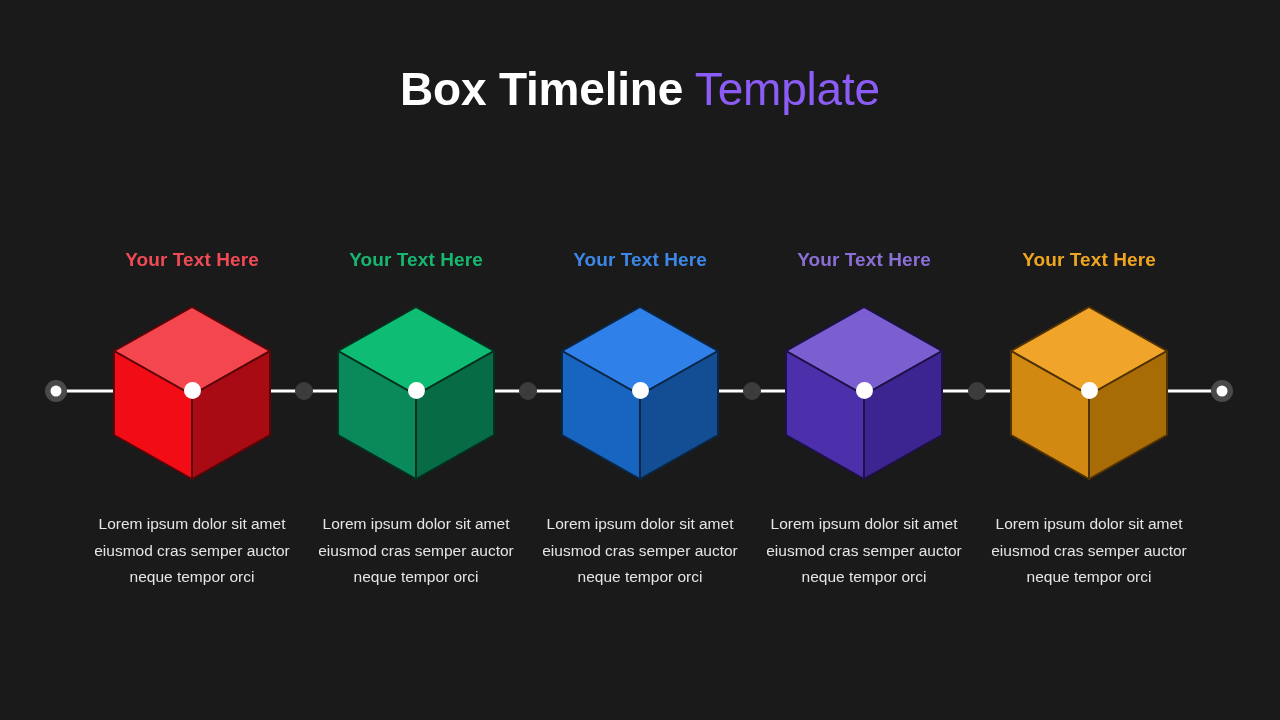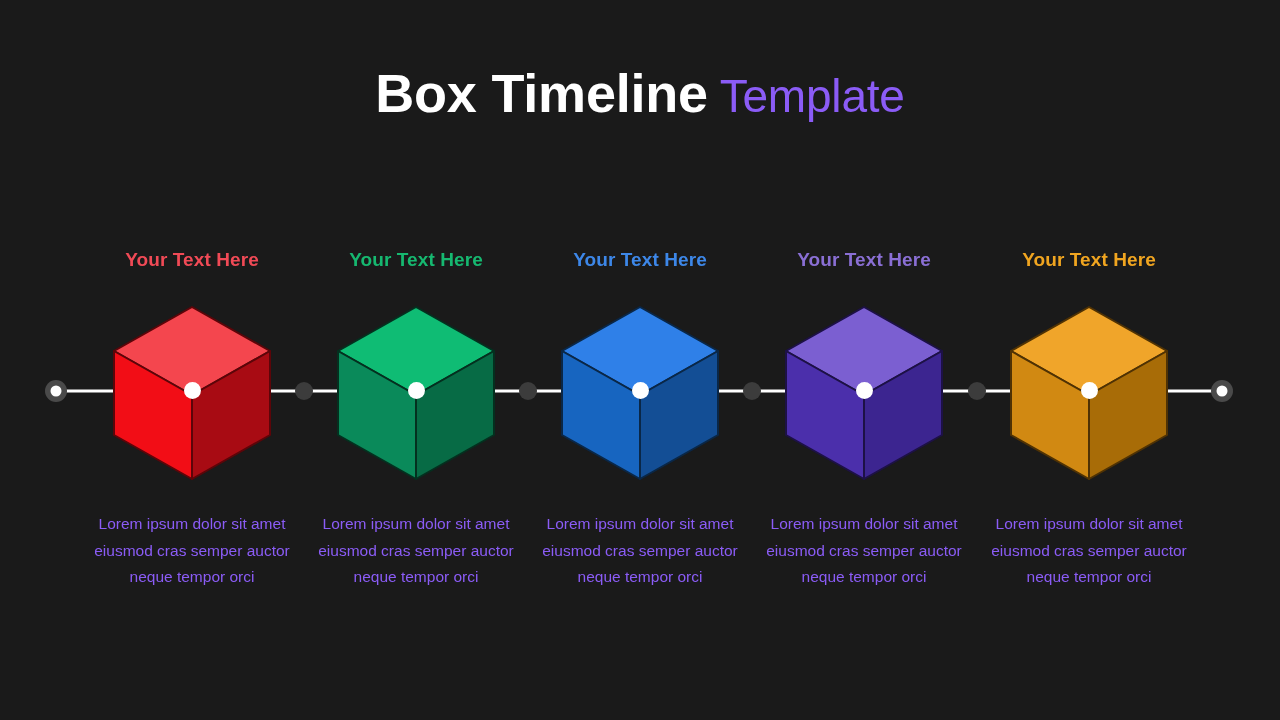--- a/index.html
+++ b/index.html
@@ -24,21 +24,21 @@
   
   .title-wrap {
     position: absolute;
     top: 62px;
     left: 0;
     width: 1280px;
     text-align: center;
     white-space: nowrap;
   }
   .title-bold {
-    font-size: 54px;
+    font-size: 46px;
     font-weight: bold;
     color: #ffffff;
     letter-spacing: -0.2px;
   }
   .title-light {
     font-size: 46px;
     font-weight: normal;
     color: #8b5cf6;
     letter-spacing: -0.2px;
   }
@@ -92,21 +92,21 @@
   }
 
   .col-body {
     position: absolute;
     top: 511px;
     left: -6px;
     width: 236px;
     text-align: center;
     font-size: 15.5px;
     line-height: 26.5px;
-    color: #8b5cf6;
+    color: #e5e5e5;
     font-weight: normal;
   }
 </style>
 </head>
 <body style="background: rgb(26, 26, 26);">
 
 <div id="slide" style="background: rgb(26, 26, 26);">
 
   <div class="title-wrap">
     <span class="title-bold">Box Timeline</span><span class="title-light"> Template</span>

